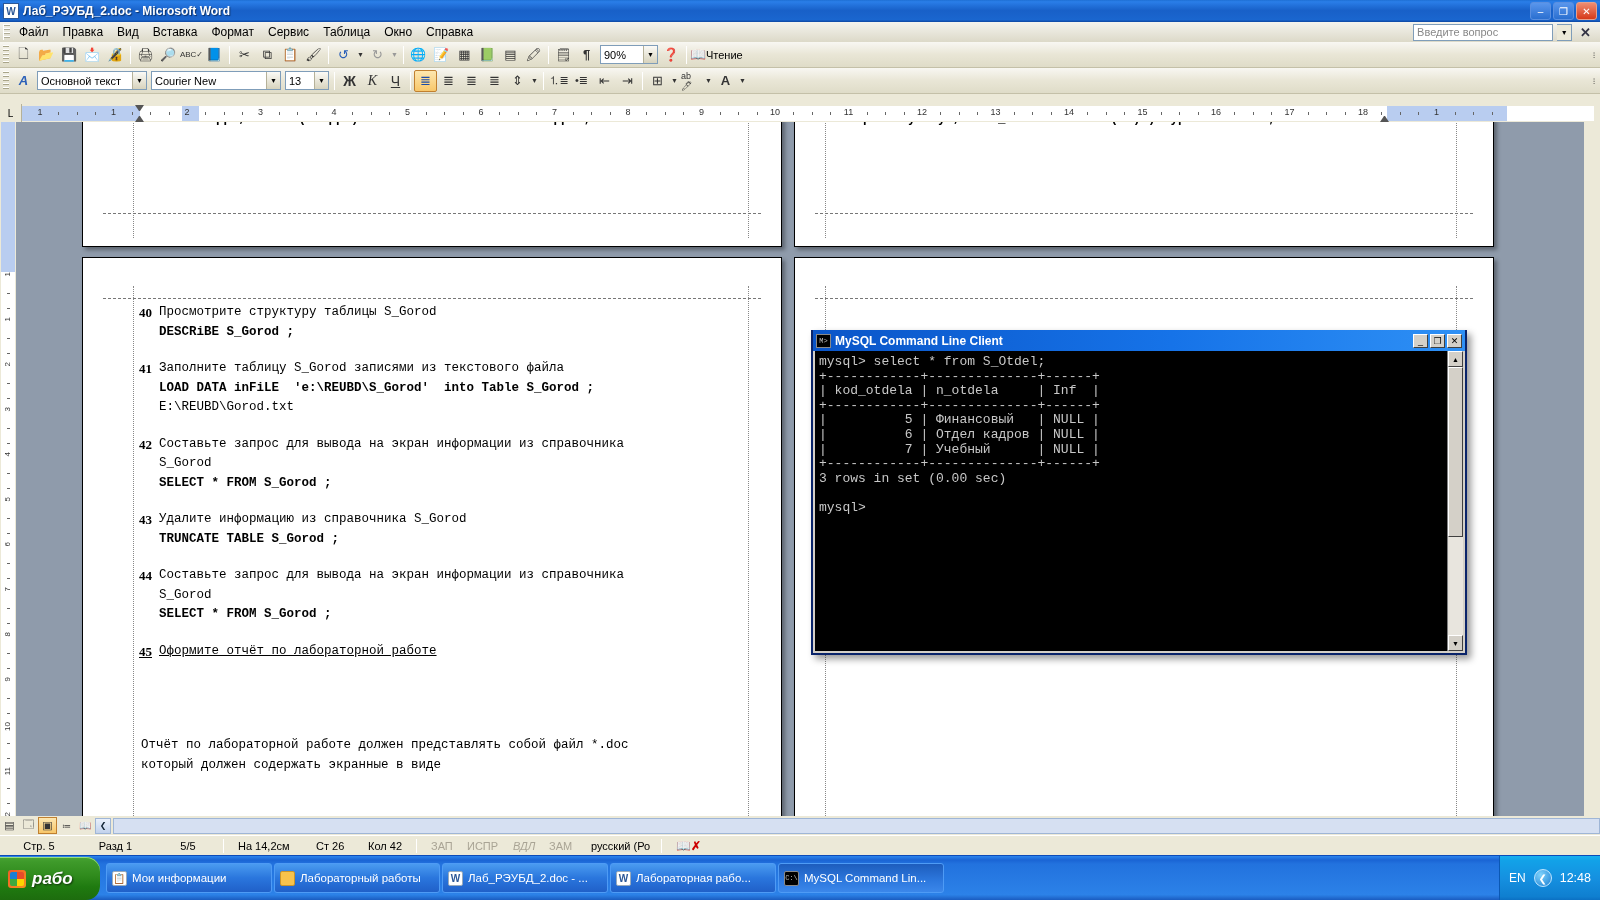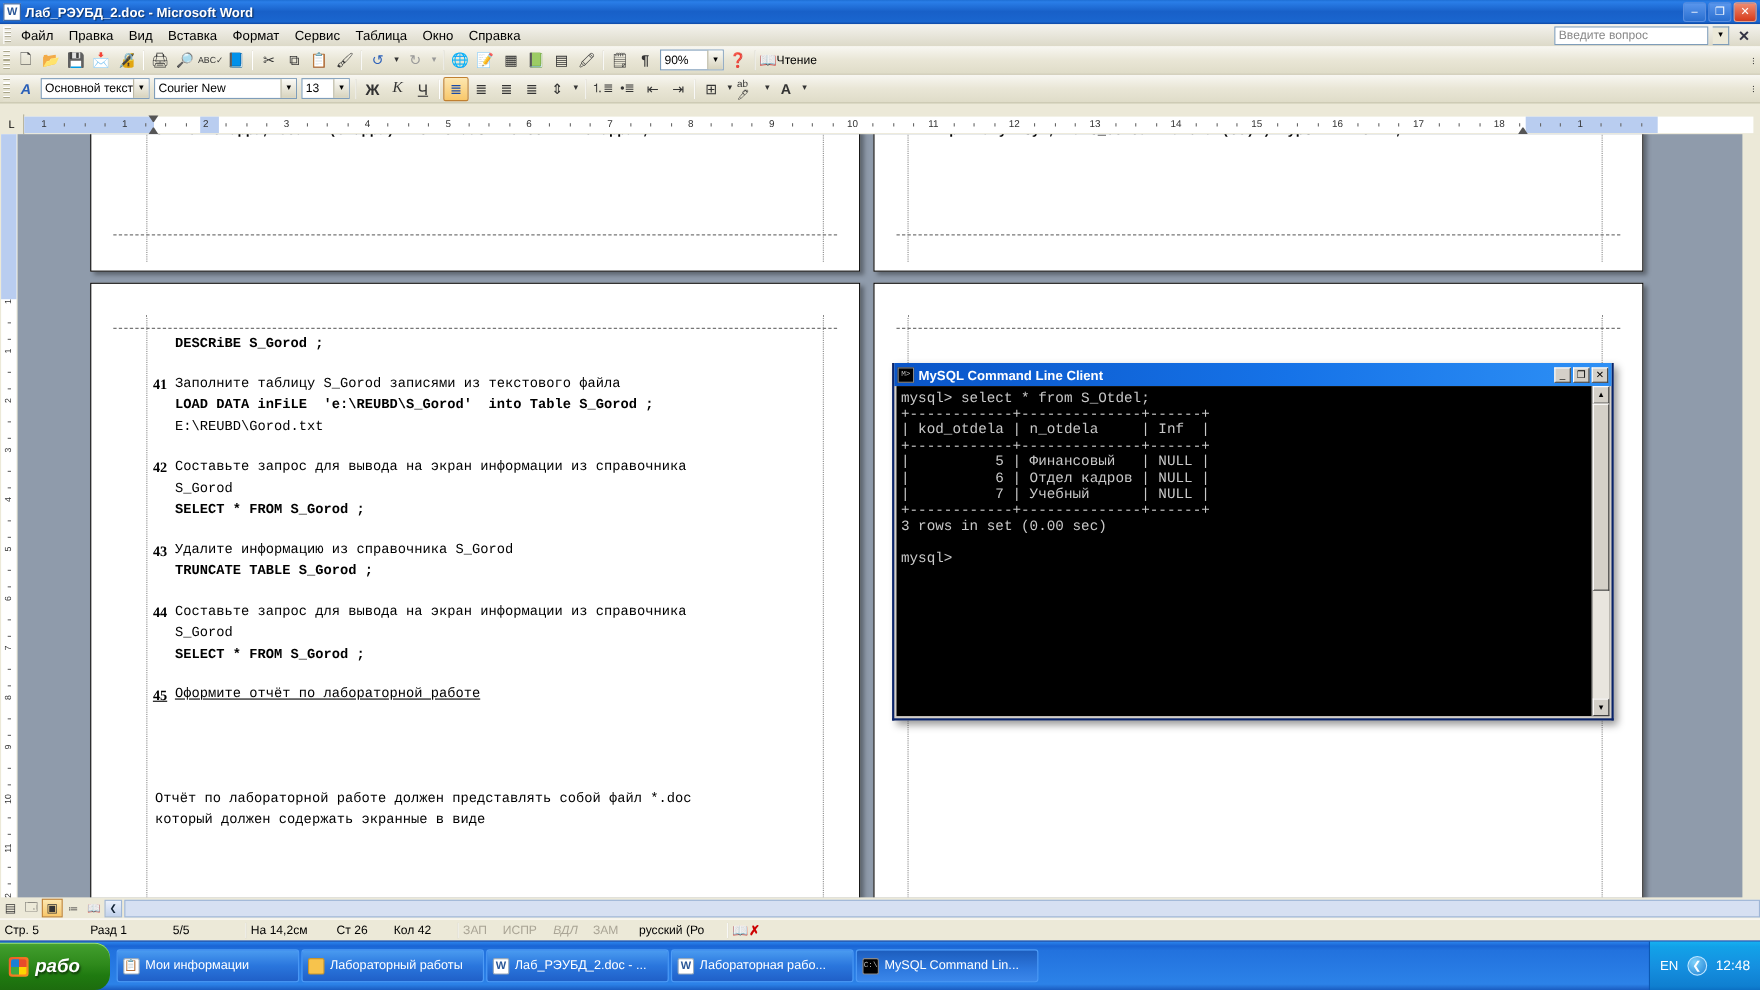--- a/index.html
+++ b/index.html
@@ -96,21 +96,21 @@
      font-size:11px; color:#333; border:1px solid transparent; }
   .vb-btn.on { border:1px solid #c08030; background:linear-gradient(to bottom,#fde7b0,#f8c76a); }
   .hscroll { flex:1; height:16px; background:#d6e0f2; border:1px solid #9fb6d6; margin-left:2px;
      margin-right:0px; }
   .hs-left { width:16px; height:16px; background:linear-gradient(to bottom,#eaf0fb,#c2d2ec);
      border:1px solid #9fb6d6; display:flex; align-items:center; justify-content:center; font-size:8px; color:#123; }
 
   .statusbar { position:absolute; left:0; top:835px; width:1600px; height:20px;
      background:#ece9d8; border-top:1px solid #fff; display:flex; align-items:center;
      font-size:11px; color:#000; }
-  .sb { padding:0 4px; white-space:nowrap; }
+  .sb { padding:0 14px; white-space:nowrap;text-align:center; }
   .sb.dim { color:#a9a495; }
   .sb-sep { width:1px; height:14px; background:#b5b199; border-right:1px solid #fff; }
 
   
   .mysql-win { position:absolute; left:811px; top:330px; width:656px; height:325px;
      background:#d4d0c8; border:2px solid #0a246a; border-top:none;
      box-shadow:4px 4px 7px rgba(0,0,0,.4); }
   .my-title { height:21px; background:linear-gradient(to right,#0a55c8 0%, #1673e8 55%, #2e90f5 100%);
      display:flex; align-items:center; color:#fff; padding-left:3px; }
   .my-icon { width:15px; height:14px; background:#000; color:#bbb; font-size:7px;
@@ -249,21 +249,21 @@
     <div class="tbi" style="color:#1a5fc0;">❓</div>
     <div class="tsep"></div>
     <div class="tbi" style="width:16px;">📖</div>
     <div style="font-size:11px;padding-right:4px;">Чтение</div>
     <div class="tb-end">⁝</div>
   </div>
 
   <div class="toolbar tb2">
     <div class="tgrip"></div>
     <div class="tbi" style="color:#2a5fb8;font-style:italic;font-weight:bold;">A</div>
-    <div class="combo" style="width:99px;">
+    <div class="combo" style="width:110px;">
       <div class="cv">Основной текст</div>
       <div class="ca">▼</div>
     </div>
     <div class="combo" style="width:130px;">
       <div class="cv">Courier New</div>
       <div class="ca">▼</div>
     </div>
     <div class="combo" style="width:44px;">
       <div class="cv">13</div>
       <div class="ca">▼</div>
@@ -454,20 +454,21 @@
       <div style="position:absolute;left:30px;top:0;right:36px;bottom:8px;border-left:1px dotted #888;border-right:1px dotted #888;"></div>
       <div class="doctext bold" style="position:absolute;left:68px;top:-8px;">primary key , Name_Gorod  varchar(30) ) type = InnoDB ;</div>
       <div style="position:absolute;left:20px;top:95px;right:20px;border-top:1px dashed #777;"></div>
     </div>
 
     <div class="page pg-c">
       <div style="position:absolute;left:50px;top:28px;right:32px;bottom:10px;border-left:1px dotted #888;border-right:1px dotted #888;"></div>
       <div style="position:absolute;left:20px;top:40px;right:20px;border-top:1px dashed #777;"></div>
       <div id="doc-body" style="position:absolute;left:56px;top:45px;right:40px;">
             <div style="margin-bottom: 17px;">
+              <div class="doctext" style="display: flex;"><span class="num" style="width: 20px;">40</span><span>Просмотрите структуру таблицы S_Gorod</span></div>
               <div class="doctext bold" style="padding-left: 20px;">DESCRiBE S_Gorod ;</div>
             </div>
             <div style="margin-bottom: 17px;">
               <div class="doctext" style="display: flex;"><span class="num" style="width: 20px;">41</span><span>Заполните таблицу S_Gorod записями из текстового файла</span></div>
               <div class="doctext bold" style="padding-left: 20px;">LOAD DATA inFiLE  'e:\REUBD\S_Gorod'  into Table S_Gorod ;</div>
               <div class="doctext" style="padding-left: 20px;">E:\REUBD\Gorod.txt</div>
             </div>
             <div style="margin-bottom: 17px;">
               <div class="doctext" style="display: flex;"><span class="num" style="width: 20px;">42</span><span>Составьте запрос для вывода на экран информации из справочника</span></div>
               <div class="doctext" style="padding-left: 20px;">S_Gorod</div>

